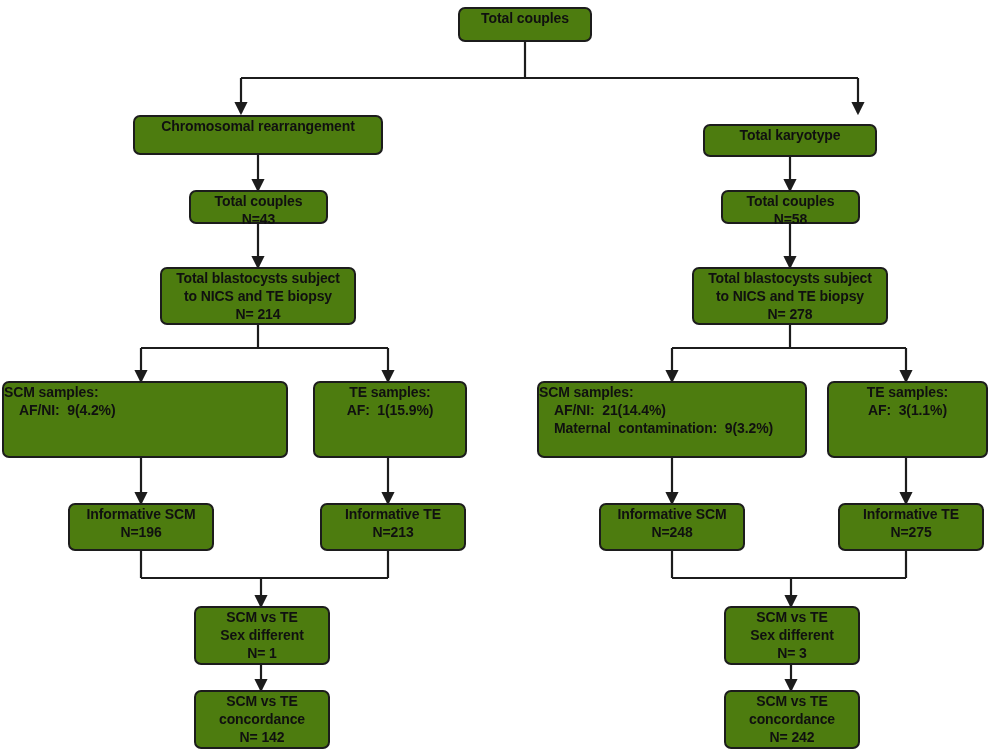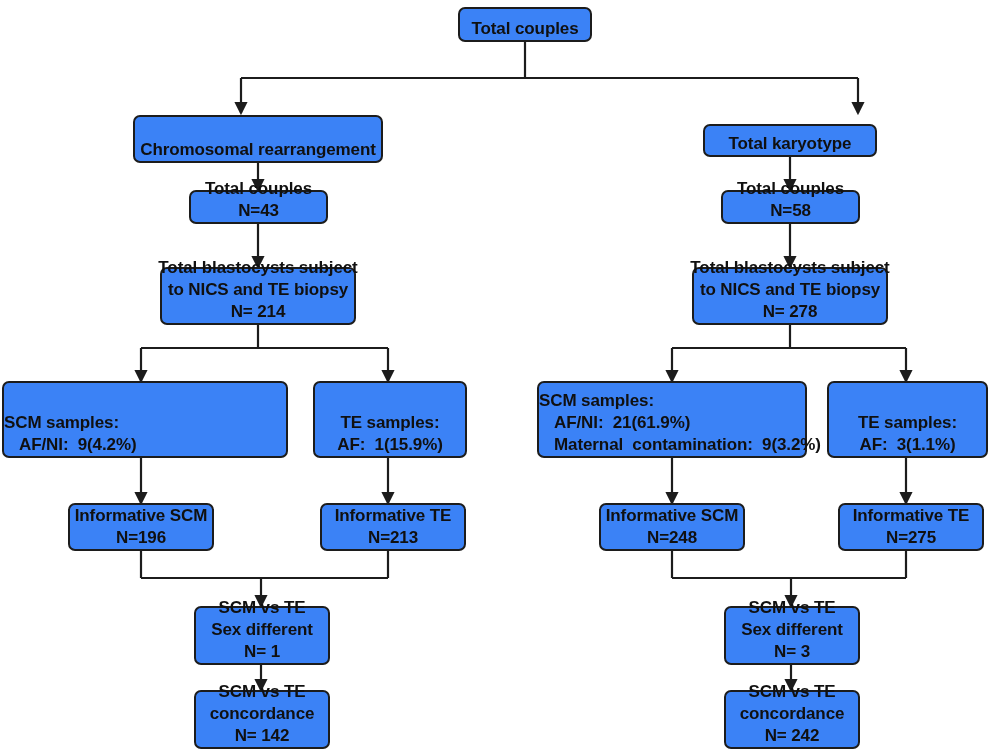--- a/index.html
+++ b/index.html
@@ -21,27 +21,27 @@
     top: 0;
     width: 996px;
     height: 755px;
     pointer-events: none;
   }
   .node {
     position: absolute;
     box-sizing: border-box;
     border: 2.4px solid #1c1c1c;
     border-radius: 7px;
-    background: #3b82f6;
+    background: #4d7c0f;
     display: flex;
     flex-direction: column;
-    justify-content: flex-end;
+    justify-content: flex-start;
     color: #101010;
     font-weight: bold;
-    font-size: 17px;
+    font-size: 14px;
     line-height: 1.30;
     letter-spacing: -0.1px;
     z-index: 2;
   }
   .node.center { align-items: center; text-align: center; }
   .node.left   { align-items: flex-start; text-align: left; }
   .line { white-space: pre; display: block; }
   .line.ind { padding-left: 15px; }
 </style>
 </head>
@@ -89,21 +89,21 @@
       <path d="M 672 578 L 906 578"></path>
       <path d="M 791 578 L 791 606" marker-end="url(#arrow)"></path>
       <path d="M 791 665 L 791 690" marker-end="url(#arrow)"></path>
     </g>
   </svg>
 
   <div class="node center" style="left:458px; top:7px; width:134px; height:35px;">
     <span class="line">Total couples</span>
   </div>
 
-  <div class="node center" style="left:133px; top:115px; width:250px; height:48px;">
+  <div class="node center" style="left:133px; top:115px; width:250px; height:40px;">
     <span class="line">Chromosomal rearrangement</span>
   </div>
 
   <div class="node center" style="left:189px; top:190px; width:139px; height:34px;">
     <span class="line">Total couples</span>
     <span class="line">N=43</span>
   </div>
 
   <div class="node center" style="left:160px; top:267px; width:196px; height:58px;">
     <span class="line">Total blastocysts subject</span>
@@ -153,21 +153,21 @@
   </div>
 
   <div class="node center" style="left:692px; top:267px; width:196px; height:58px;">
     <span class="line">Total blastocysts subject</span>
     <span class="line">to NICS and TE biopsy</span>
     <span class="line">N= 278</span>
   </div>
 
   <div class="node left" style="left:537px; top:381px; width:270px; height:77px;">
     <span class="line">SCM samples:</span>
-    <span class="line ind">AF/NI:  21(61.9%)</span>
+    <span class="line ind">AF/NI:  21(14.4%)</span>
     <span class="line ind">Maternal  contamination:  9(3.2%)</span>
   </div>
 
   <div class="node center" style="left:827px; top:381px; width:161px; height:77px;">
     <span class="line">TE samples:</span>
     <span class="line">AF:  3(1.1%)</span>
   </div>
 
   <div class="node center" style="left:599px; top:503px; width:146px; height:48px;">
     <span class="line">Informative SCM</span>

